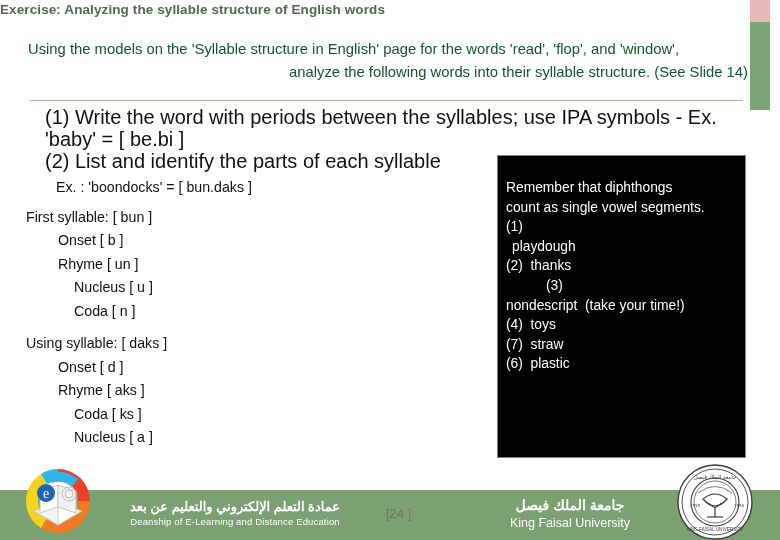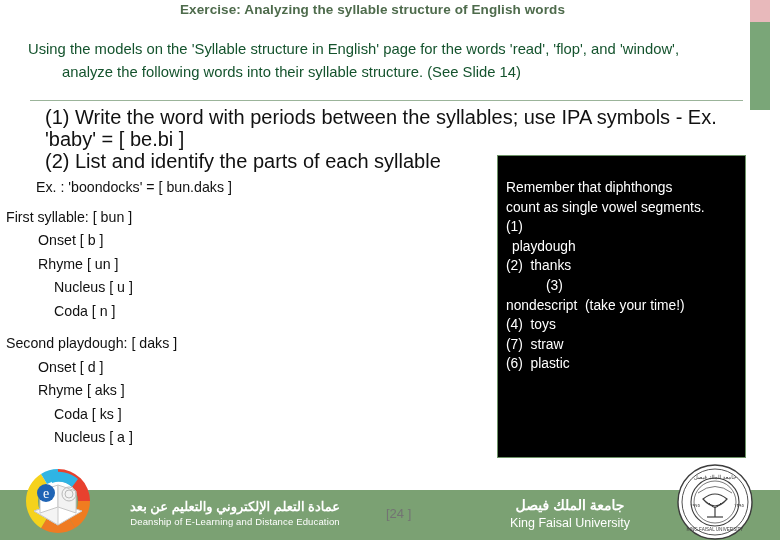--- a/index.html
+++ b/index.html
@@ -34,40 +34,40 @@
     height: 88px;
     background: #7aa678;
   }
 
   
   .title {
     position: absolute;
     left: 0px;
     top: 2px;
     width: 745px;
-    text-align: center;
     font-size: 13.5px;
     font-weight: bold;
     color: #4e6b4c;
     letter-spacing: 0.1px;
   }
 
   
   .intro {
     position: absolute;
     left: 28px;
     top: 38px;
     width: 720px;
     font-size: 14.8px;
     line-height: 23px;
     color: #14532d;
   }
   .intro .l2 {
     display: block;
     padding-left: 34px;
+    text-align: right;
   }
 
   
   .divider {
     position: absolute;
     left: 30px;
     top: 100px;
     width: 713px;
     height: 1px;
     background: #9bb49a;
@@ -80,21 +80,21 @@
     top: 106px;
     width: 690px;
     font-size: 20px;
     line-height: 22px;
     color: #111111;
   }
 
   
   .analysis {
     position: absolute;
-    left: 6px;
+    left: 26px;
     top: 176px;
     width: 460px;
     font-size: 14.2px;
     line-height: 23.5px;
     color: #111111;
   }
   .analysis .example {
     display: block;
     padding-left: 30px;
     margin-bottom: 6px;
@@ -224,21 +224,21 @@
   </div>
 
   <div class="analysis">
     <span class="example">Ex. : 'boondocks'  =  [ bun.daks ]</span>
     <span class="syl-head">First syllable:  [ bun ]</span>
     <span class="lvl1">Onset  [ b ]</span>
     <span class="lvl1">Rhyme [ un ]</span>
     <span class="lvl2">Nucleus [ u ]</span>
     <span class="lvl2">Coda    [ n ]</span>
     <span class="gap"></span>
-    <span class="syl-head">Second playdough:  [ daks ]</span>
+    <span class="syl-head">Using syllable:  [ daks ]</span>
     <span class="lvl1">Onset  [ d ]</span>
     <span class="lvl1">Rhyme [ aks ]</span>
     <span class="lvl2">Coda    [ ks ]</span>
     <span class="lvl2">Nucleus [ a ]</span>
   </div>
 
   <div class="callout">
     <div>Remember that diphthongs</div>
     <div>count as single vowel segments.</div>
     <div>(1)</div>

